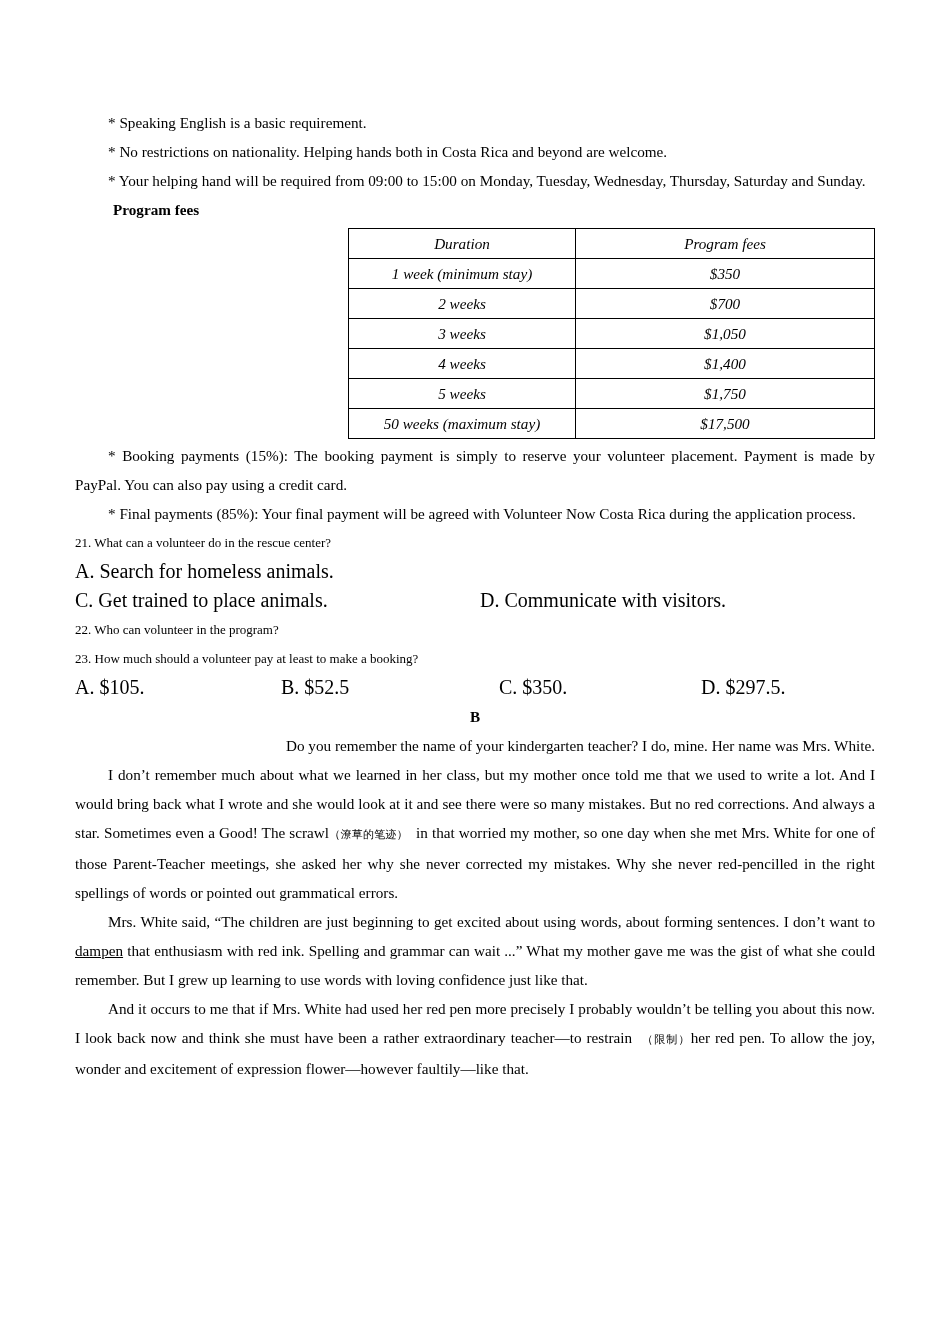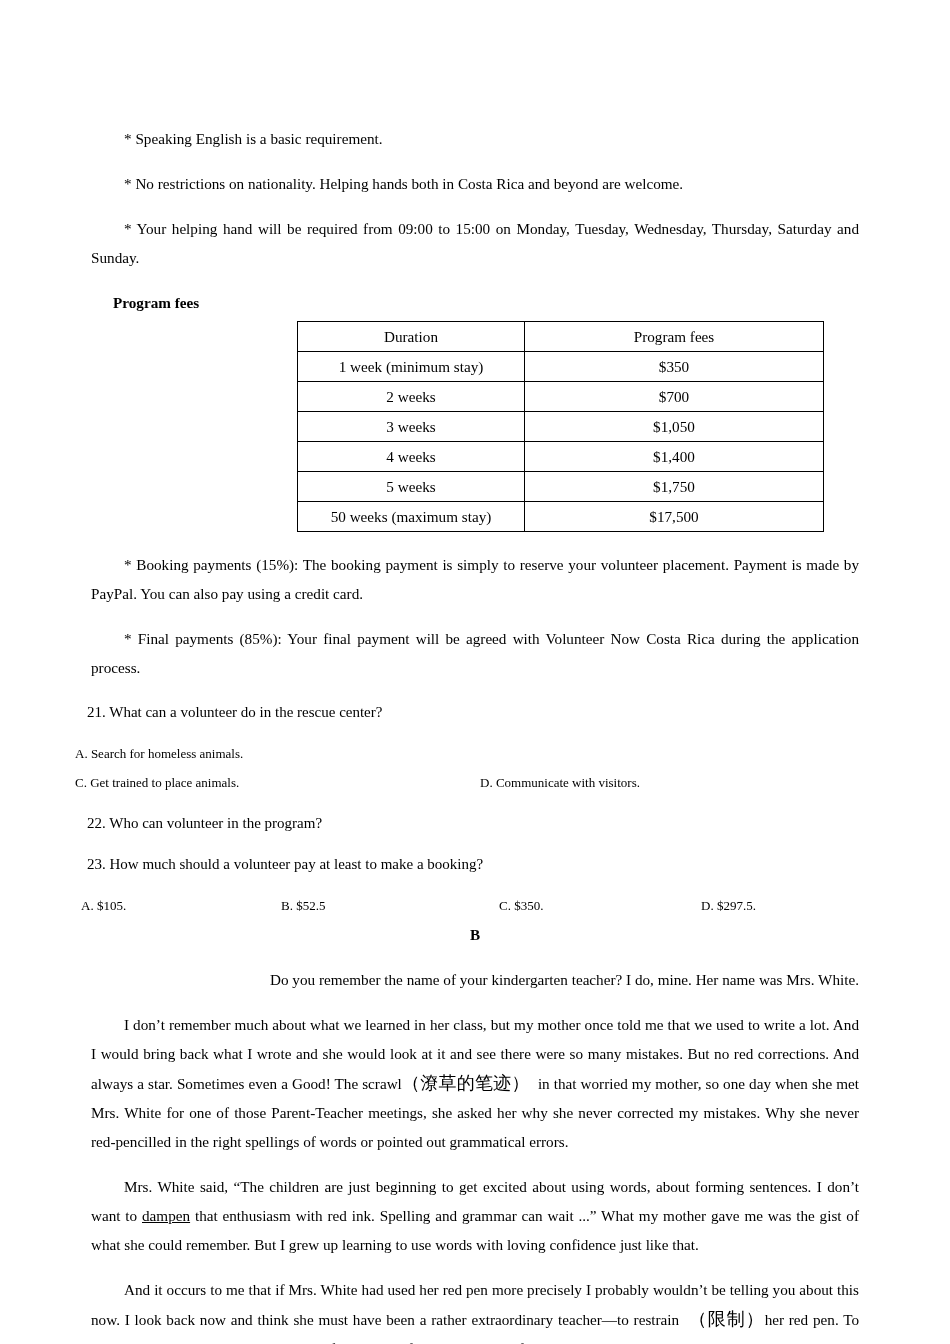--- a/index.html
+++ b/index.html
@@ -29,21 +29,21 @@
     top: 108px;
     width: 800px;
   }
 
   
   .para {
     font-size: 15.2px;
     line-height: 29px;
     text-align: justify;
     text-justify: inter-word;
-    margin: 16px;
+    margin: 0;
     hyphens: none;
   }
   .para.indent {
     text-indent: 33px;
   }
   .para.bullet {
     text-indent: 33px;
   }
   .para.last-flush {
     text-align: right;
@@ -62,21 +62,22 @@
     line-height: 29px;
     font-weight: bold;
     text-align: center;
     margin: 0;
   }
 
   
   .fee-table-wrap {
     margin: 4px 0 0 0;
     display: flex;
-    justify-content: center;
+    justify-content: flex-end;
+    font-style: italic;
   }
   table.fee-table {
     border-collapse: collapse;
     margin-left: 171px;
     width: 526px;
     table-layout: fixed;
   }
   table.fee-table td {
     border: 1px solid #000000;
     font-size: 15.2px;
@@ -84,39 +85,39 @@
     text-align: center;
     padding: 4px 4px;
     height: 21px;
     vertical-align: middle;
   }
   table.fee-table col.c1 { width: 227px; }
   table.fee-table col.c2 { width: 299px; }
 
   
   .question {
-    font-size: 15px;
-    line-height: 29px;
-    margin: 12px;
+    font-size: 13px;
+    line-height: 29px;
+    margin: 0;
   }
   .opt-row {
     position: relative;
-    font-size: 13px;
+    font-size: 20px;
     line-height: 29px;
     height: 29px;
   }
   .opt-2col .opt-a { position: absolute; left: 0; top: 0; }
   .opt-2col .opt-b { position: absolute; left: 405px; top: 0; }
-  .opt-4col .o1 { position: absolute; left: 6px;   top: 0; }
+  .opt-4col .o1 { position: absolute; left: 0px;   top: 0; }
   .opt-4col .o2 { position: absolute; left: 206px; top: 0; }
   .opt-4col .o3 { position: absolute; left: 424px; top: 0; }
   .opt-4col .o4 { position: absolute; left: 606px; top: 0; margin-left: 20px; }
 
   .underline-word { text-decoration: underline; }
-  .cn { font-family: "DejaVu Sans", "Liberation Sans", sans-serif; font-size: 18px; }
+  .cn { font-family: "DejaVu Sans", "Liberation Sans", sans-serif; font-size: 11px; }
   .spacer-2 { height: 2px; }
 </style>
 </head>
 <body>
 
 <div class="page">
   <div class="content">
 
     <p class="para bullet">* Speaking English is a basic requirement.</p>
     <p class="para bullet">* No restrictions on nationality. Helping hands both in Costa Rica and beyond are welcome.</p>

